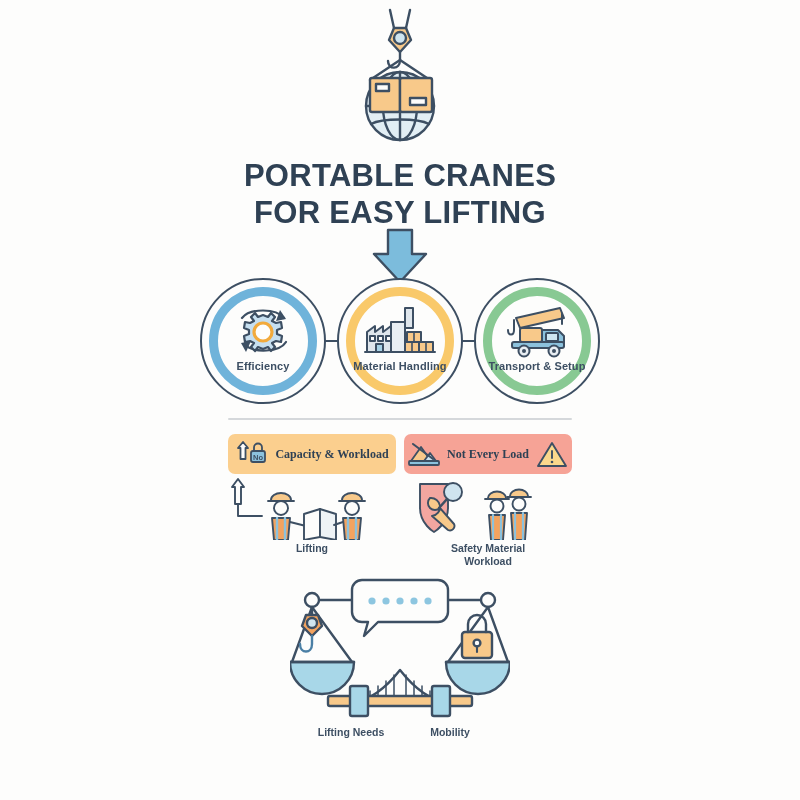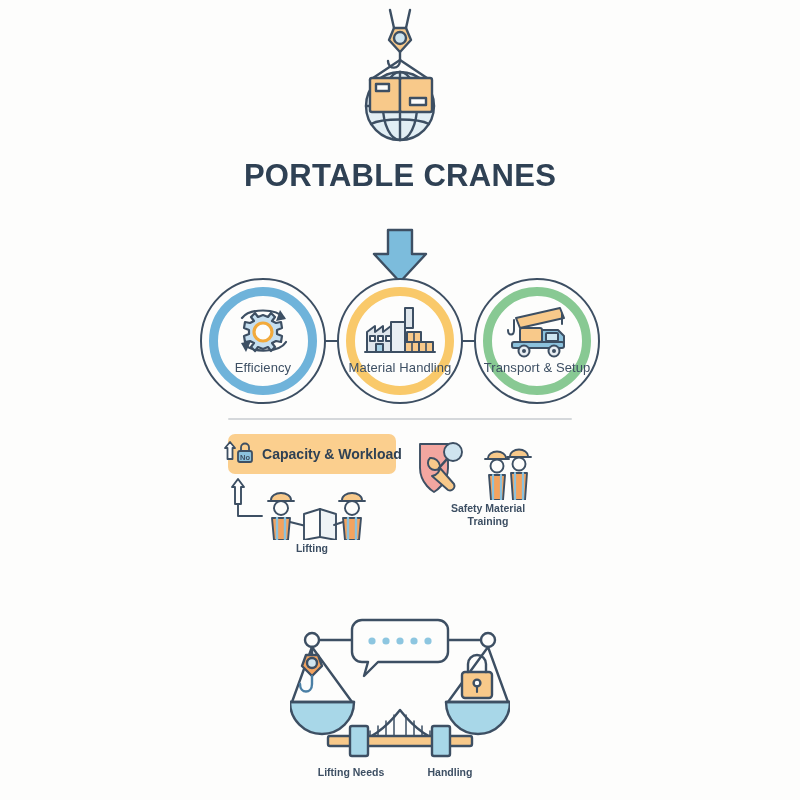--- a/index.html
+++ b/index.html
@@ -109,22 +109,22 @@
     top: 24px;
     width: 78px;
     height: 60px;
   }
   .node-label {
     position: absolute;
     left: 0;
     right: 0;
     top: 82px;
     text-align: center;
-    font-size: 13px;
-    font-weight: 400;
+    font-size: 11px;
+    font-weight: 700;
     color: #3d4f63;
     letter-spacing: 0.1px;
   }
 
   
   .divider {
     position: absolute;
     left: 228px;
     top: 418px;
     width: 344px;
@@ -152,24 +152,25 @@
     display: flex;
     align-items: center;
     justify-content: center;
     gap: 6px;
     padding: 0 8px;
     box-sizing: border-box;
   }
   .banner-amber { background: #fbcf8e; }
   .banner-red   { background: #f6a396; }
   .banner-text {
-    font-size: 14px;
+    font-size: 12px;
     font-weight: bold;
     color: #2f4154;
     white-space: nowrap;
+    font-family: Liberation Serif, serif;
   }
   .banner-ico { width: 34px; height: 30px; flex: 0 0 auto; }
 
   .mid-art {
     position: relative;
     height: 62px;
     margin-top: 4px;
   }
   .mid-label {
     text-align: center;
@@ -177,21 +178,21 @@
     font-weight: 600;
     color: #3d4f63;
     line-height: 1.25;
     margin-top: 2px;
   }
 
   
   .bottom {
     position: absolute;
     left: 290px;
-    top: 614px;
+    top: 574px;
     width: 220px;
     height: 180px;
   }
   .bottom-labels {
     position: absolute;
     left: 0;
     top: 152px;
     width: 220px;
     height: 20px;
   }
@@ -236,20 +237,21 @@
         <rect x="30" y="70" width="30" height="34" rx="2" fill="#f8c98a"></rect>
         <rect x="60" y="70" width="32" height="34" rx="2" fill="#f8c98a"></rect>
         <rect x="36" y="76" width="13" height="7" fill="#fdfdfc"></rect>
         <rect x="70" y="90" width="16" height="7" fill="#fdfdfc"></rect>
       </g>
     </svg>
   </div>
 
   <div class="title-block">
     <div class="title-line">PORTABLE CRANES</div>
+    <div class="title-line">FOR EASY LIFTING</div>
   </div>
 
   <div class="down-arrow">
     <svg viewBox="0 0 64 58" width="64" height="58">
       <path d="M20 2 L44 2 L44 26 L58 26 L32 54 L6 26 L20 26 Z" fill="#7cbcdc" stroke="#3d4f63" stroke-width="2.4" stroke-linejoin="round"></path>
     </svg>
   </div>
 
   <div class="circle-row">
     <div class="connector conn-a"></div>
@@ -374,20 +376,42 @@
           </g>
         </svg>
       </div>
 
       <div class="mid-label">
         <span>Lifting</span>
       </div>
     </div>
 
     <div class="mid-col mid-right">
+      <div class="banner banner-red">
+        <span class="banner-ico">
+          <svg viewBox="0 0 34 30" width="34" height="30">
+            <g fill="none" stroke="#3d4f63" stroke-width="1.8" stroke-linejoin="round" stroke-linecap="round">
+              <path d="M4 22 L14 8 L24 22 Z" fill="#f8c98a"></path>
+              <path d="M17 22 L23 14 L29 22 Z" fill="#cfe4ef"></path>
+              <rect x="2" y="22" width="30" height="4" rx="1" fill="#8cc2dd"></rect>
+              <path d="M6 5 L26 20" stroke-width="2.1"></path>
+            </g>
+          </svg>
+        </span>
+        <span class="banner-text">Not Every Load</span>
+        <span class="banner-ico">
+          <svg viewBox="0 0 34 30" width="34" height="30">
+            <g fill="none" stroke="#3d4f63" stroke-width="1.9" stroke-linejoin="round" stroke-linecap="round">
+              <path d="M17 4 L31 27 L3 27 Z" fill="#fbd88c"></path>
+              <path d="M17 12 L17 19"></path>
+              <circle cx="17" cy="23" r="1.3" fill="#3d4f63" stroke="none"></circle>
+            </g>
+          </svg>
+        </span>
+      </div>
 
       <div class="mid-art">
         <svg viewBox="0 0 168 62" width="168" height="62">
           <g fill="none" stroke="#3d4f63" stroke-width="1.9" stroke-linejoin="round" stroke-linecap="round">
 
             <path d="M16 6 L44 6 L44 30 C44 46 30 54 30 54 C30 54 16 46 16 30 Z" fill="#f3a6a0"></path>
 
             <path d="M26 20 A7 7 0 1 0 36 30 L50 46 A4.5 4.5 0 0 1 44 52 L28 38 A7 7 0 0 0 26 20 Z" fill="#f8c98a"></path>
 
             <circle cx="49" cy="14" r="9" fill="#cfe4ef"></circle>
@@ -403,21 +427,21 @@
             <path d="M103 19 L127 19"></path>
             <circle cx="115" cy="26" r="6.5" fill="#fdfdfc"></circle>
             <path d="M107 35 L109 62 L121 62 L123 35 Z" fill="#f3a35f"></path>
             <path d="M111 35 L111 62 M119 35 L119 62" stroke="#8cc2dd" stroke-width="2.2"></path>
           </g>
         </svg>
       </div>
 
       <div class="mid-label">
         <div>Safety Material</div>
-        <div>Training</div>
+        <div>Workload</div>
       </div>
     </div>
   </div>
 
   <div class="bottom">
     <svg viewBox="0 0 220 160" width="220" height="160">
       <g fill="none" stroke="#3d4f63" stroke-width="2.4" stroke-linejoin="round" stroke-linecap="round">
 
         <path d="M22 26 L198 26"></path>
 
@@ -461,17 +485,17 @@
                    M116 128 L116 101 M124 128 L124 107 M132 128 L132 112 M140 128 L140 117 M148 128 L148 122" stroke-width="1.5"></path>
           <rect x="38" y="122" width="144" height="10" rx="2" fill="#f8c98a"></rect>
           <rect x="60" y="112" width="18" height="30" rx="2" fill="#a8d7e8"></rect>
           <rect x="142" y="112" width="18" height="30" rx="2" fill="#a8d7e8"></rect>
         </g>
       </g>
     </svg>
 
     <div class="bottom-labels">
       <div class="blabel blabel-1">Lifting Needs</div>
-      <div class="blabel blabel-2">Handling</div>
+      <div class="blabel blabel-2">Mobility</div>
     </div>
   </div>
 
 </div>
 
 </body></html>

